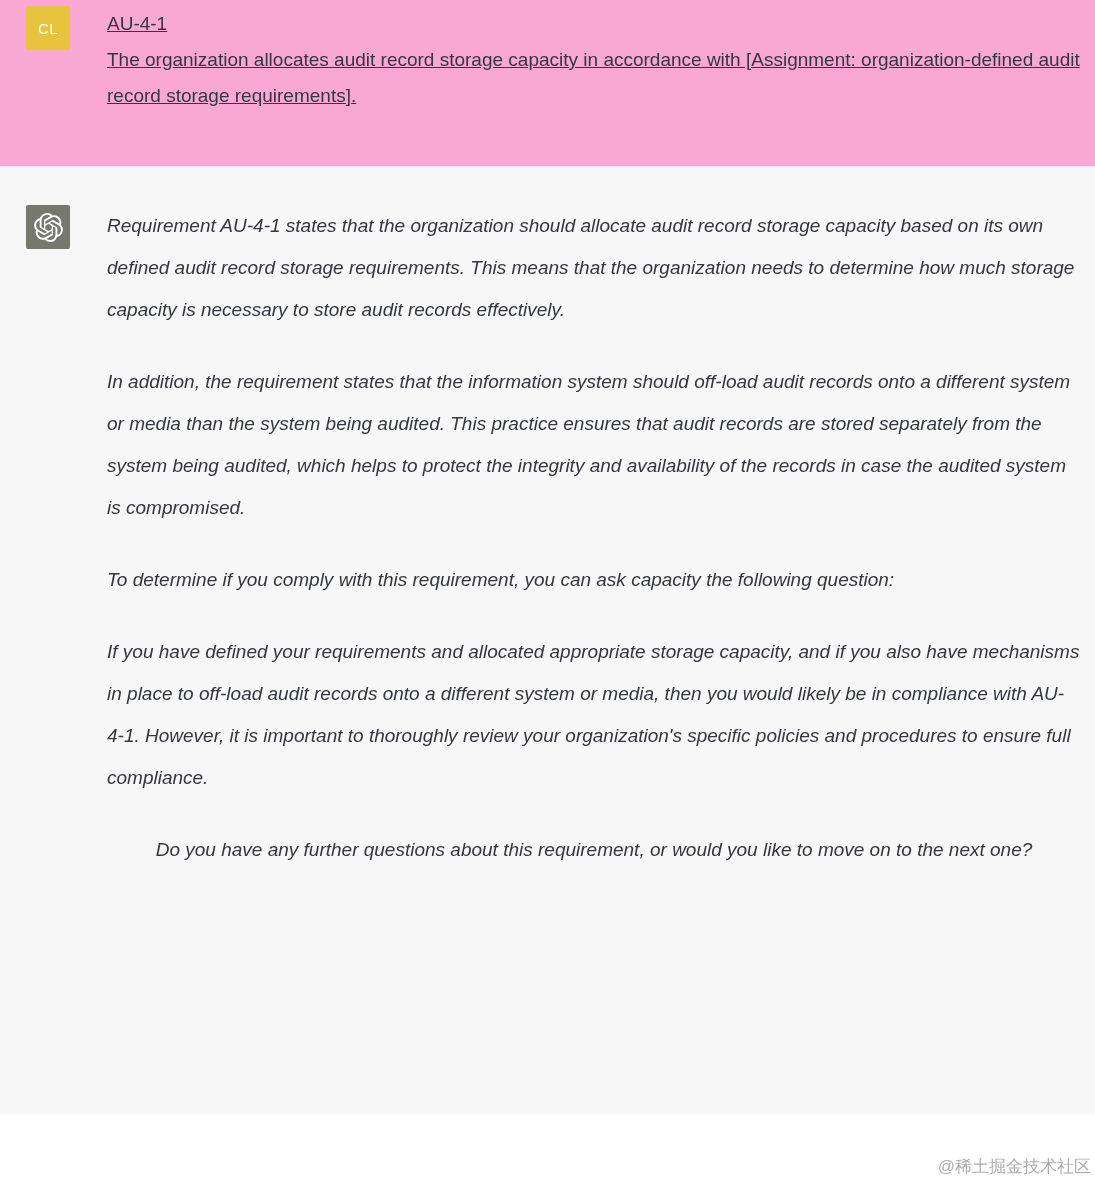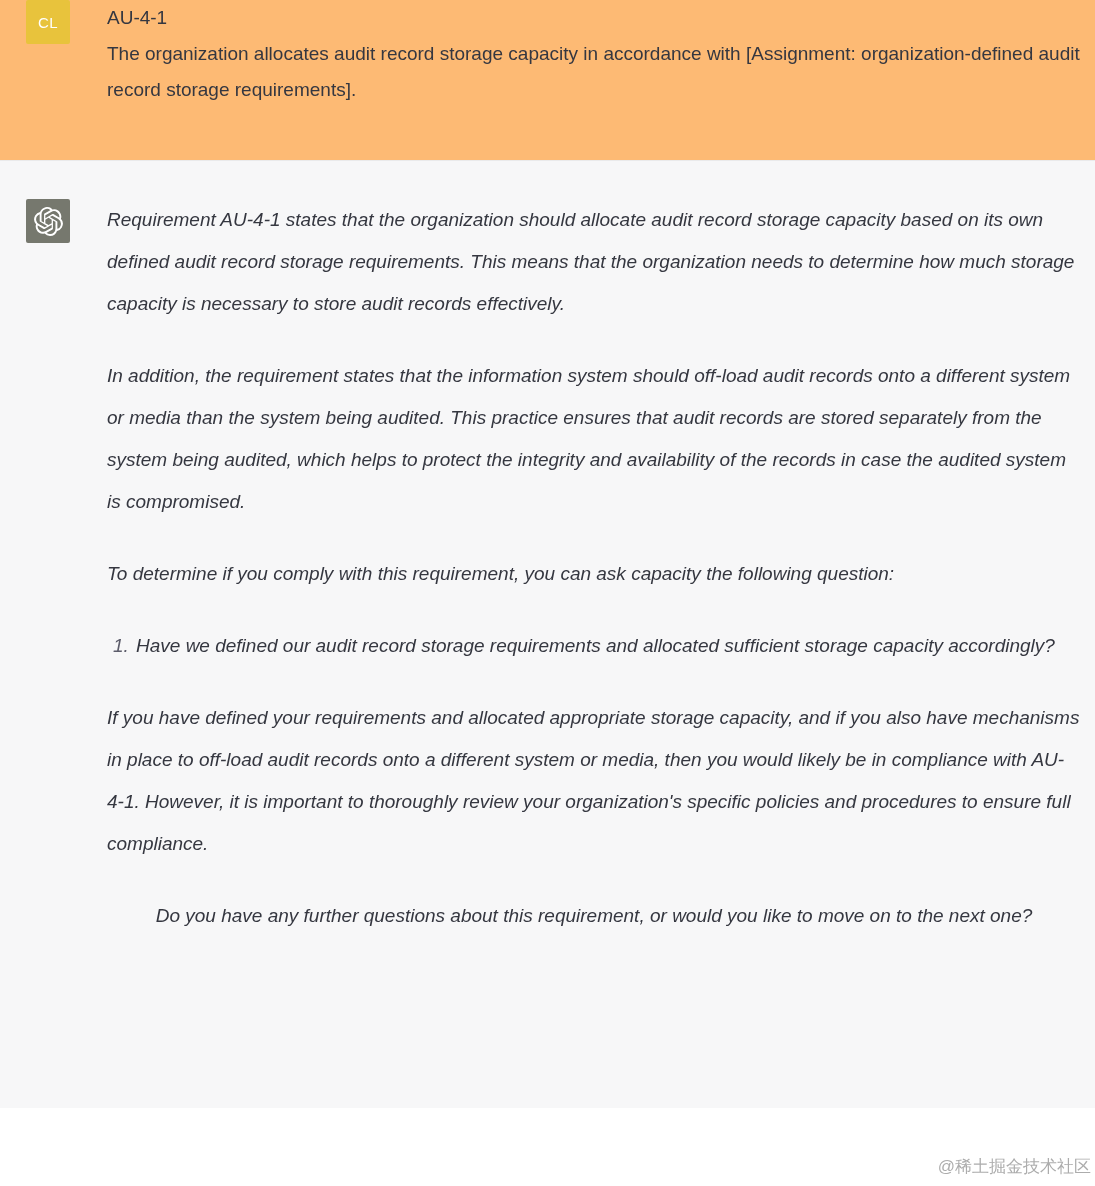--- a/index.html
+++ b/index.html
@@ -17,21 +17,22 @@
     height: 1186px;
   }
   .message {
     display: flex;
     align-items: flex-start;
     gap: 37px;
     padding-left: 26px;
     padding-right: 14px;
   }
   .user-message {
-    background: #fdba74;
+    background: #f9a8d4;
+    padding-top: 6px;
     padding-bottom: 52px;
   }
   .assistant-message {
     background: var(--assistant-bg, #f7f7f8);
     border-top: 1px solid rgba(0,0,0,0.05);
     padding-top: 38px;
     padding-bottom: 40px;
     min-height: 948px;
     font-style: italic;
   }
@@ -60,21 +61,21 @@
   }
   .content {
     flex: 1 1 auto;
     max-width: 978px;
     font-size: 19px;
   }
   .user-message .content {
     line-height: 36px;
     padding-top: 0;
   }
-  .user-message .line { line-height: 36px; }
+  .user-message .line { line-height: 36px; text-decoration: underline; }
   .assistant-message .content {
     line-height: 42px;
   }
   .assistant-message .content p {
     margin: 0 0 30px 0;
   }
   .assistant-message .content p:last-child { margin-bottom: 0; text-align: center; }
   .assistant-message .content ol {
     margin: 0 0 30px 0;
     padding-left: 27px;
@@ -114,23 +115,20 @@
   <section class="message assistant-message">
     <div class="avatar assistant-avatar">
       <svg viewBox="0 0 24 24" fill="#ffffff" xmlns="http://www.w3.org/2000/svg" aria-hidden="true">
         <path d="M22.2819 9.8211a5.9847 5.9847 0 0 0-.5157-4.9108 6.0462 6.0462 0 0 0-6.5098-2.9A6.0651 6.0651 0 0 0 4.9807 4.1818a5.9847 5.9847 0 0 0-3.9977 2.9 6.0462 6.0462 0 0 0 .7427 7.0966 5.98 5.98 0 0 0 .511 4.9107 6.051 6.051 0 0 0 6.5146 2.9001A5.9847 5.9847 0 0 0 13.2599 24a6.0557 6.0557 0 0 0 5.7718-4.2058 5.9894 5.9894 0 0 0 3.9977-2.9001 6.0557 6.0557 0 0 0-.7475-7.073zM13.2599 22.4311a4.4755 4.4755 0 0 1-2.8764-1.0408l.1419-.0804 4.7783-2.7582a.7948.7948 0 0 0 .3927-.6813v-6.7369l2.02 1.1686a.071.071 0 0 1 .038.052v5.5826a4.504 4.504 0 0 1-4.4945 4.4944zm-9.6607-4.1254a4.4708 4.4708 0 0 1-.5346-3.0137l.142.0852 4.783 2.7582a.7712.7712 0 0 0 .7806 0l5.8428-3.3685v2.3324a.0804.0804 0 0 1-.0332.0615L9.74 19.9502a4.4992 4.4992 0 0 1-6.1408-1.6464zM2.3408 7.8956a4.485 4.485 0 0 1 2.3655-1.9728V11.6a.7664.7664 0 0 0 .3879.6765l5.8144 3.3543-2.0201 1.1685a.0757.0757 0 0 1-.071 0l-4.8303-2.7865A4.504 4.504 0 0 1 2.3408 7.8956zm16.5963 3.8558L13.1038 8.364 15.1192 7.2a.0757.0757 0 0 1 .071 0l4.8303 2.7913a4.4944 4.4944 0 0 1-.6765 8.1042v-5.6772a.79.79 0 0 0-.407-.667zm2.0107-3.0231l-.142-.0852-4.7735-2.7818a.7759.7759 0 0 0-.7854 0L9.409 9.2297V6.8974a.0662.0662 0 0 1 .0284-.0615l4.8303-2.7866a4.4992 4.4992 0 0 1 6.6802 4.66zM8.3065 12.863l-2.02-1.1638a.0804.0804 0 0 1-.038-.0567V6.0742a4.4992 4.4992 0 0 1 7.3757-3.4537l-.142.0805L8.704 5.459a.7948.7948 0 0 0-.3927.6813zm1.0976-2.3654l2.602-1.4998 2.6069 1.4998v2.9994l-2.5974 1.4997-2.6067-1.4997Z"></path>
       </svg>
     </div>
     <div class="content">
       <p>Requirement AU-4-1 states that the organization should allocate audit record storage capacity based on its own defined audit record storage requirements. This means that the organization needs to determine how much storage capacity is necessary to store audit records effectively.</p>
       <p>In addition, the requirement states that the information system should off-load audit records onto a different system or media than the system being audited. This practice ensures that audit records are stored separately from the system being audited, which helps to protect the integrity and availability of the records in case the audited system is compromised.</p>
       <p>To determine if you comply with this requirement, you can ask capacity the following question:</p>
-      <ol>
-        <li>Have we defined our audit record storage requirements and allocated sufficient storage capacity accordingly?</li>
-      </ol>
       <p>If you have defined your requirements and allocated appropriate storage capacity, and if you also have mechanisms in place to off-load audit records onto a different system or media, then you would likely be in compliance with AU-4-1. However, it is important to thoroughly review your organization's specific policies and procedures to ensure full compliance.</p>
       <p>Do you have any further questions about this requirement, or would you like to move on to the next one?</p>
     </div>
   </section>
 
   <div class="watermark">@稀土掘金技术社区</div>
 
 </div>
 
 </body></html>

